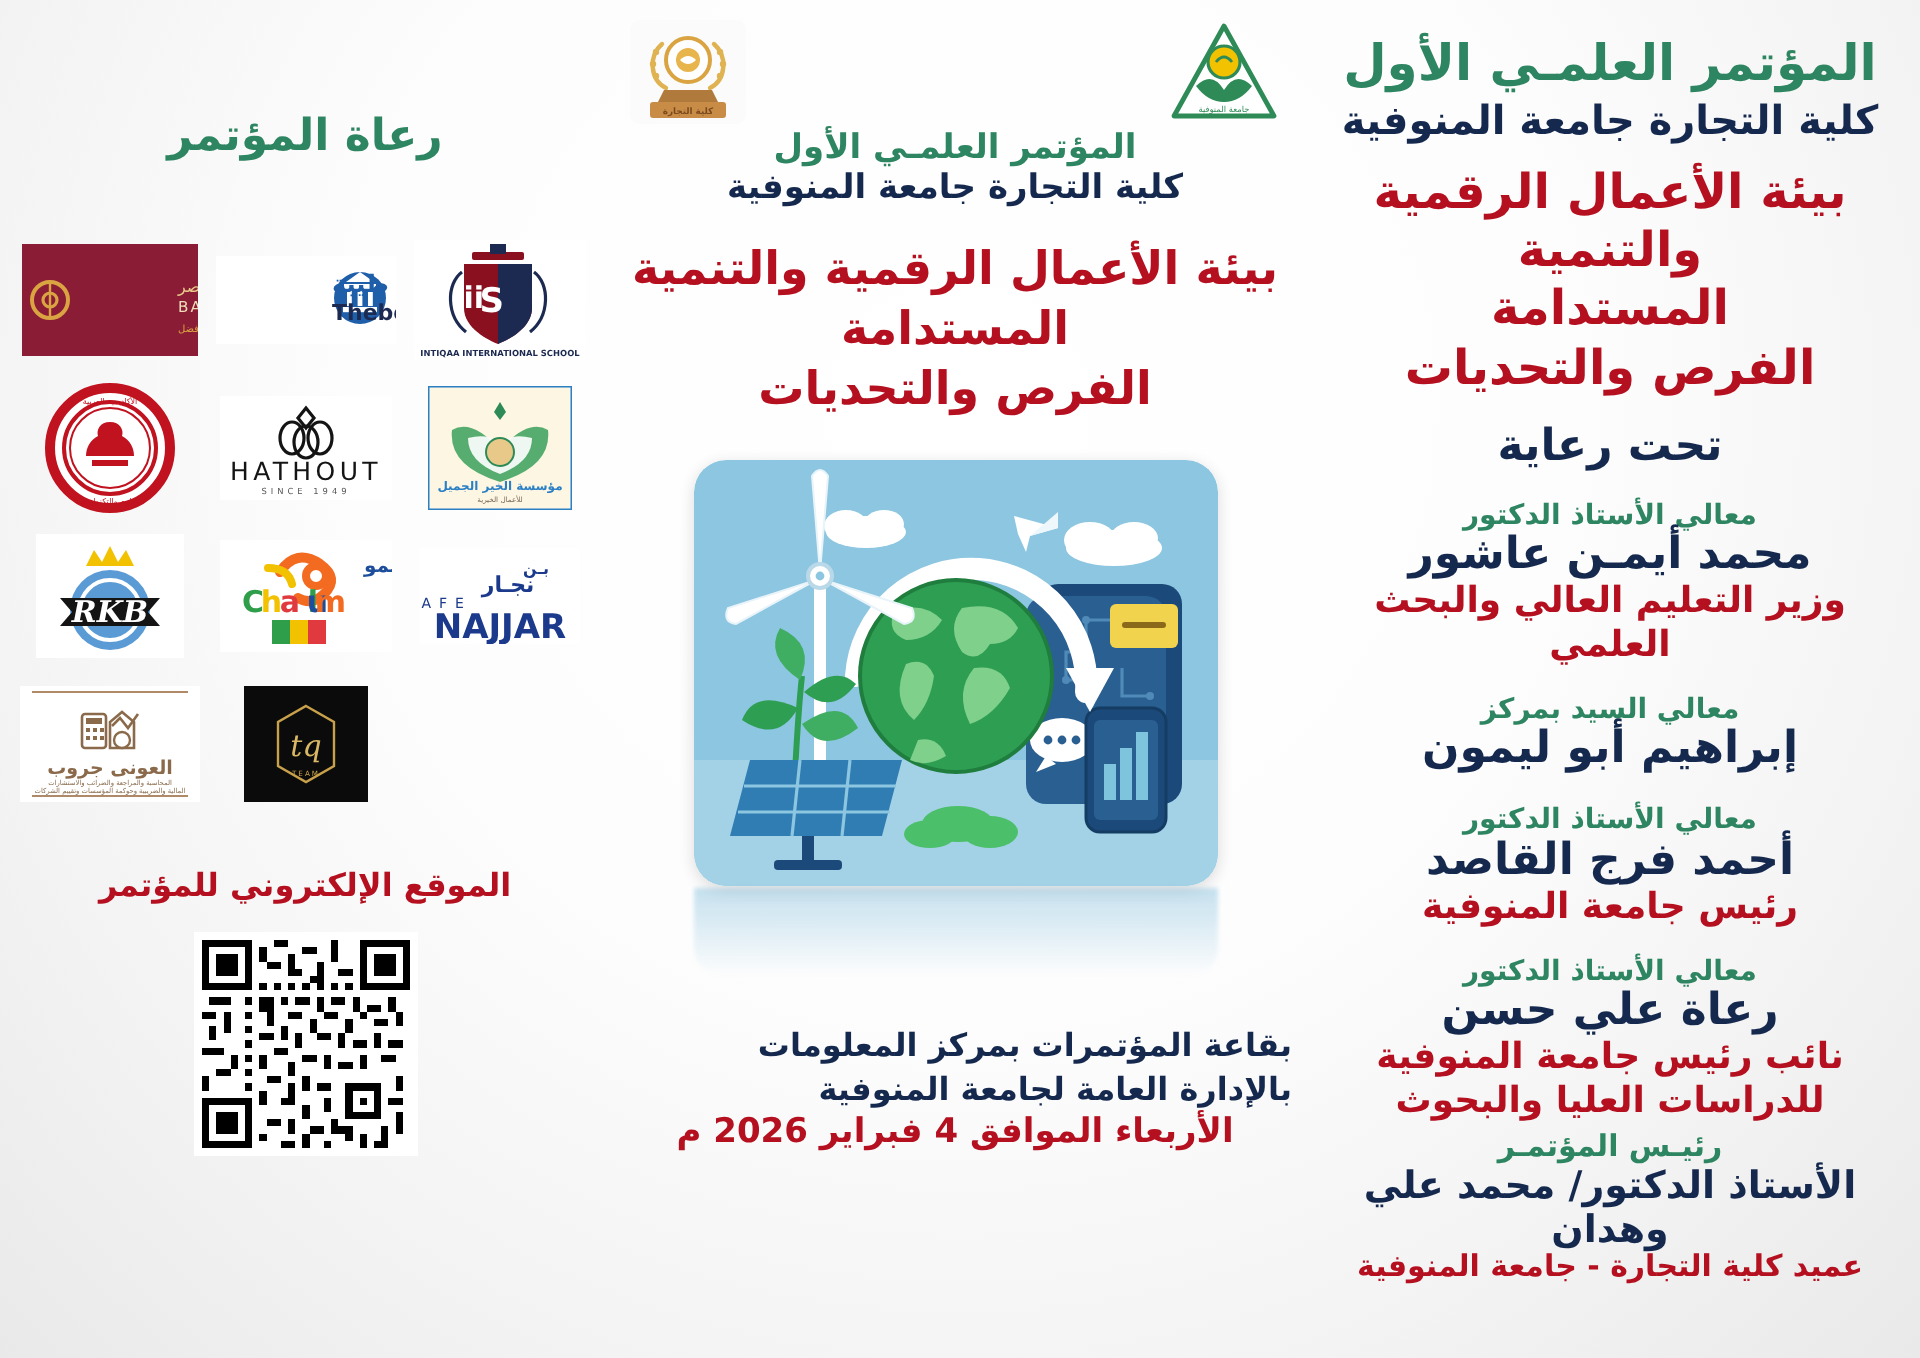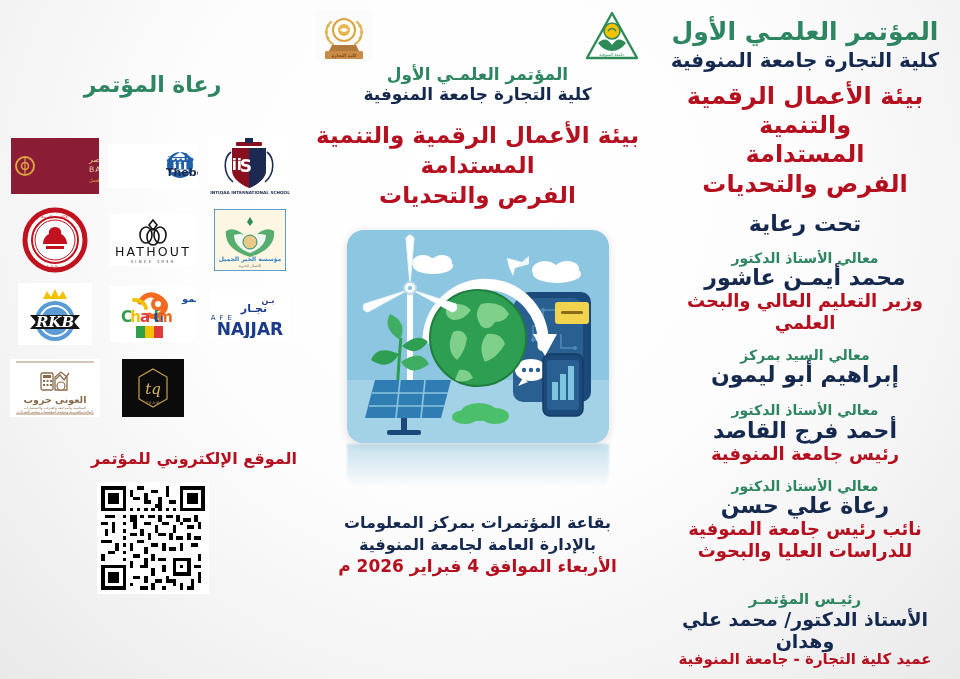--- a/index.html
+++ b/index.html
@@ -33,37 +33,37 @@
   .col-center{
     width:345px;flex:0 0 345px;
     padding:6px 4px;
     box-sizing:border-box;
     text-align:center;
     order:2;
     position:relative;
   }
   .col-right{
     width:305px;flex:0 0 305px;
-    padding:28px 8px;
+    padding:12px 8px;
     box-sizing:border-box;
     text-align:center;
     order:1;
   }
 
   
   .lh1{font-size:25px;font-weight:bold;line-height:1.15;letter-spacing:0px;}
   .lh2{font-size:20px;font-weight:bold;line-height:1.2;margin-top:1px;}
   .ltitle{font-size:24px;font-weight:bold;line-height:1.22;margin-top:10px;}
   .under{font-size:22px;font-weight:bold;margin-top:12px;color:#15294f;}
 
   .person{margin-top:14px;line-height:1.18;}
   .person .role-top{font-size:14px;font-weight:bold;color:#2e8561;}
   .person .name{font-size:22px;font-weight:bold;color:#15294f;margin-top:-1px;}
   .person .role-bot{font-size:18px;font-weight:bold;color:#b5101f;margin-top:-1px;}
-  .person.chair{margin-top:30px;}
+  .person.chair{margin-top:4px;}
   .person.chair .role-top{font-size:15px;}
   .person.chair .name{font-size:19px;text-align:center;}
   .person.chair .role-bot{font-size:15px;}
 
   
   .center-logos{
     display:flex;justify-content:space-between;align-items:flex-start;
     padding:4px 6px 0 6px;height:58px;
   }
   .logo-commerce{width:58px;height:52px;position:relative;}
@@ -78,34 +78,34 @@
     width:262px;height:213px;border-radius:16px;overflow:hidden;
     box-shadow:0 2px 8px rgba(0,0,0,.14);
     position:relative;
   }
   .illus-reflection{
     width:262px;height:44px;margin-top:1px;
     background:linear-gradient(to bottom,rgba(130,190,220,.45),rgba(255,255,255,0));
     border-radius:0 0 14px 14px;filter:blur(1px);
   }
 
-  .venue{font-size:16px;font-weight:bold;color:#15294f;line-height:1.35;margin-top:24px;}
+  .venue{font-size:16px;font-weight:bold;color:#15294f;line-height:1.35;margin-top:24px;text-align:right;}
   .date{font-size:17px;font-weight:bold;color:#b5101f;}
 
   
   .sponsors-title{font-size:22px;font-weight:bold;color:#2e8561;margin-top:44px;}
   .logo-grid{
     margin-top:38px;
     display:grid;grid-template-columns:repeat(3,1fr);
     row-gap:12px;column-gap:4px;align-items:center;justify-items:center;
   }
   .logo-cell{width:92px;height:62px;display:flex;align-items:center;justify-content:center;}
   .logo-cell svg{display:block;}
 
-  .site-label{font-size:16px;font-weight:bold;color:#b5101f;margin-top:30px;text-align:right;}
+  .site-label{font-size:16px;font-weight:bold;color:#b5101f;margin-top:30px;}
   .qr{
     width:104px;height:104px;margin:14px auto 0 auto;
     background:#fff;padding:4px;box-sizing:content-box;
   }
   .qr svg{display:block;}
 </style>
 </head>
 <body>
 
 <div id="poster">

